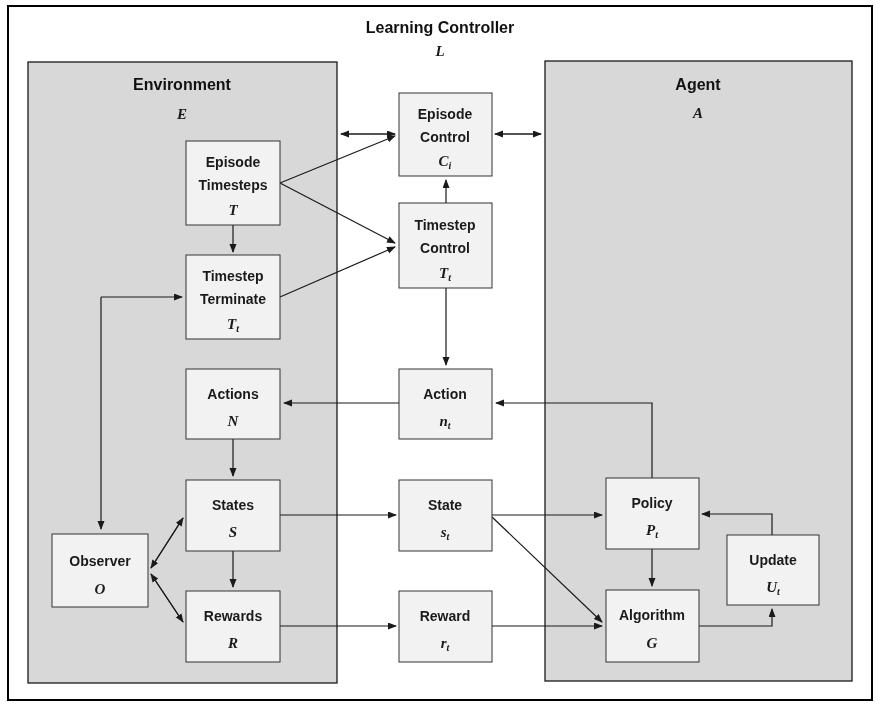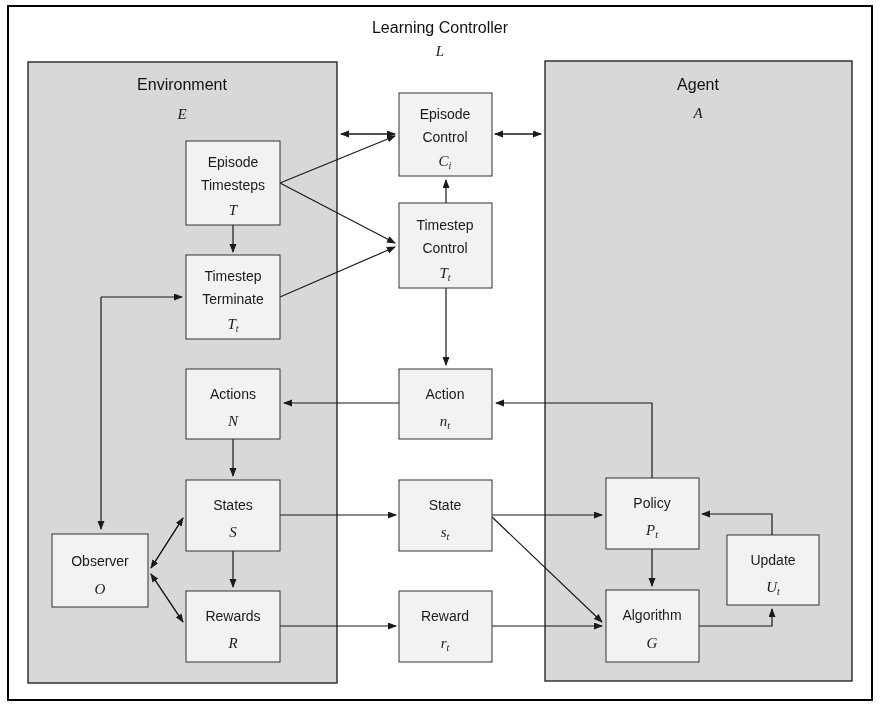--- a/index.html
+++ b/index.html
@@ -1,16 +1,16 @@
 <!DOCTYPE html>
 <html><head>
 <meta charset="utf-8">
 <style>
   html,body { margin:0; padding:0; background:#ffffff; }
-  .stage { position:relative; width:881px; height:708px; background:#ffffff; overflow:hidden; }
+  .stage { position:relative; width:881px; height:708px; background:#ffffff; overflow:hidden;font-weight:bold; }
   svg { display:block; }
   text { text-anchor:middle; }
   .lbl  { font-family:"Liberation Sans", sans-serif; font-size:14px; fill:#1a1a1a; }
   .title{ font-family:"Liberation Sans", sans-serif; font-size:16px; fill:#111111; }
   .sym  { font-family:"Liberation Serif", serif; font-style:italic; font-size:15px; fill:#1a1a1a; }
   .sym .sub { font-size:10px; }
   .edge { stroke:#1a1a1a; stroke-width:1.2; fill:none; }
   .outer-rect { stroke:#000000; stroke-width:2; }
   .container-rect { stroke:#1a1a1a; stroke-width:1.3; }
   .node-rect { stroke:#333333; stroke-width:1; }

